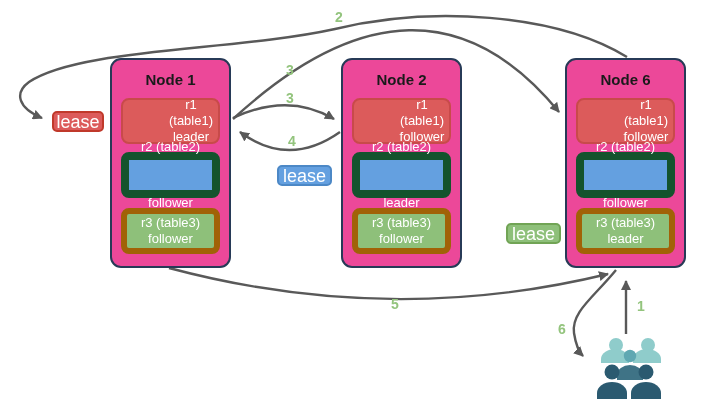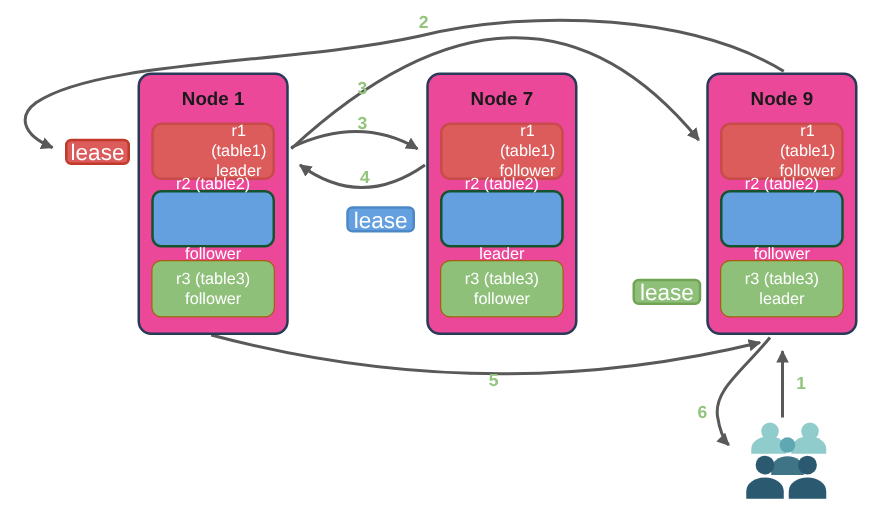--- a/index.html
+++ b/index.html
@@ -6,22 +6,22 @@
   #stage{position:relative;width:704px;height:405px;background:#ffffff;overflow:hidden;}
   #arrows{position:absolute;left:0;top:0;width:704px;height:405px;}
 
   .node{position:absolute;top:58px;width:121px;height:210px;background:#ec4899;
         border:2px solid #273a57;border-radius:11px;box-sizing:border-box;}
   .node-title{text-align:center;margin-top:11px;font-size:15px;font-weight:bold;color:#1a1a1a;}
   .replica{position:absolute;left:9px;width:99px;height:46px;border-radius:8px;box-sizing:border-box;
            display:flex;flex-direction:column;justify-content:center;align-items:center;
            color:#ffffff;font-size:13px;line-height:16px;text-align:center;}
   .replica.red{background:#dc5b5b;border:2px solid #c84a4a;}
-  .replica.blue{background:#64a0e0;border:2px solid #14532d;gap:40px;}
-  .replica.green{background:#8ec07a;border:1px solid #a16207;}
+  .replica.blue{background:#64a0e0;border:8px solid #14532d;gap:40px;}
+  .replica.green{background:#8ec07a;border:6px solid #a16207;}
   .r1{top:38px;padding-left:41px;} .r2{top:92px;} .r3{top:148px;}
 
   .lease{position:absolute;height:21px;line-height:19px;text-align:center;color:#ffffff;
          font-size:18px;border-radius:5px;box-sizing:border-box;}
   .lease.red{left:52px;top:111px;width:52px;background:#dc5b5b;border:2px solid #c0392b;}
   .lease.blue{left:277px;top:165px;width:55px;background:#64a0e0;border:2px solid #4c88c6;}
   .lease.green{left:506px;top:223px;width:55px;background:#8ec07a;border:2px solid #71a455;}
 
   .step{position:absolute;width:14px;text-align:center;font-size:14px;font-weight:bold;color:#93c47d;}
   .step.s1{left:634px;top:298px;}
@@ -81,37 +81,37 @@
       <div>r2 (table2)</div>
       <div>follower</div>
     </div>
     <div class="replica green r3">
       <div>r3 (table3)</div>
       <div>follower</div>
     </div>
   </div>
 
   <div class="node" style="left:341px;">
-    <div class="node-title">Node 7</div>
+    <div class="node-title">Node 2</div>
     <div class="replica red r1">
       <div>r1 (table1)</div>
       <div>follower</div>
     </div>
     <div class="replica blue r2">
       <div>r2 (table2)</div>
       <div>leader</div>
     </div>
     <div class="replica green r3">
       <div>r3 (table3)</div>
       <div>follower</div>
     </div>
   </div>
 
   <div class="node" style="left:565px;">
-    <div class="node-title">Node 9</div>
+    <div class="node-title">Node 6</div>
     <div class="replica red r1">
       <div>r1 (table1)</div>
       <div>follower</div>
     </div>
     <div class="replica blue r2">
       <div>r2 (table2)</div>
       <div>follower</div>
     </div>
     <div class="replica green r3">
       <div>r3 (table3)</div>

